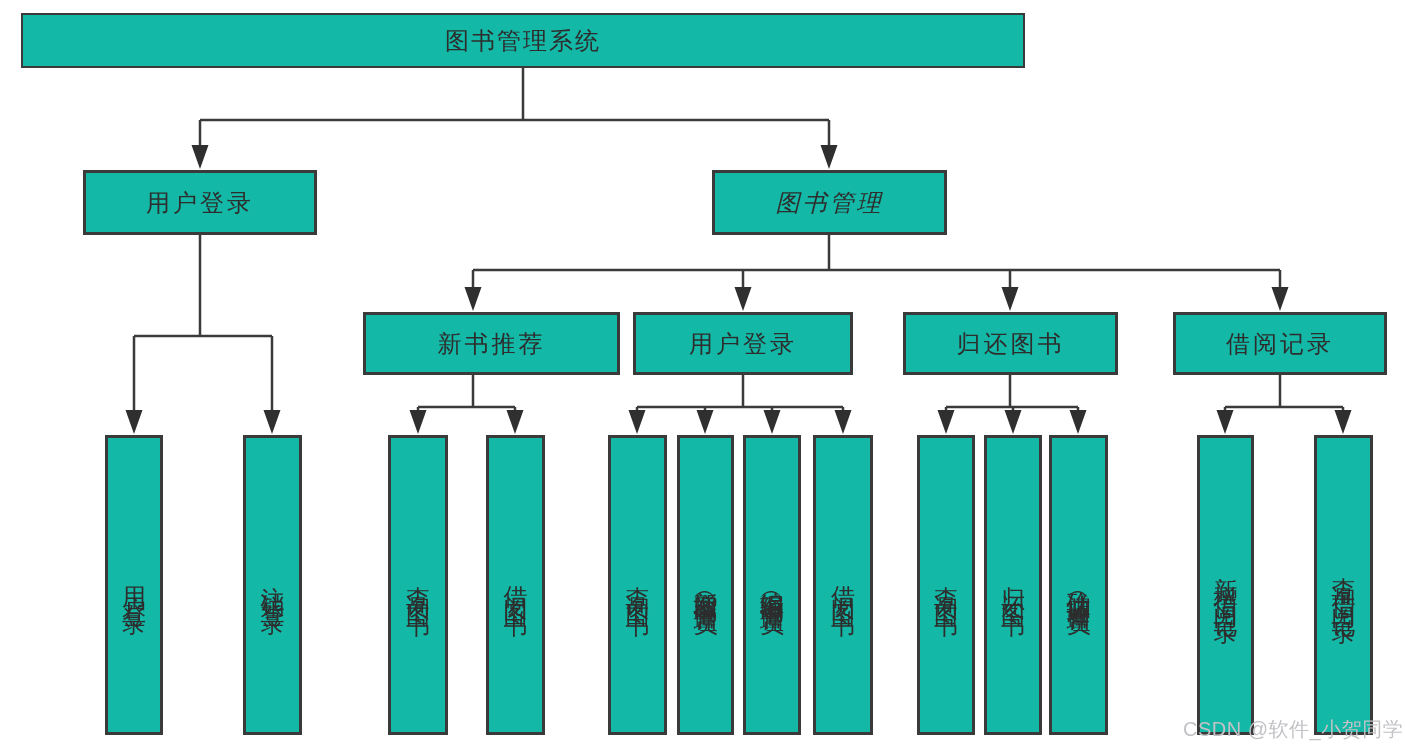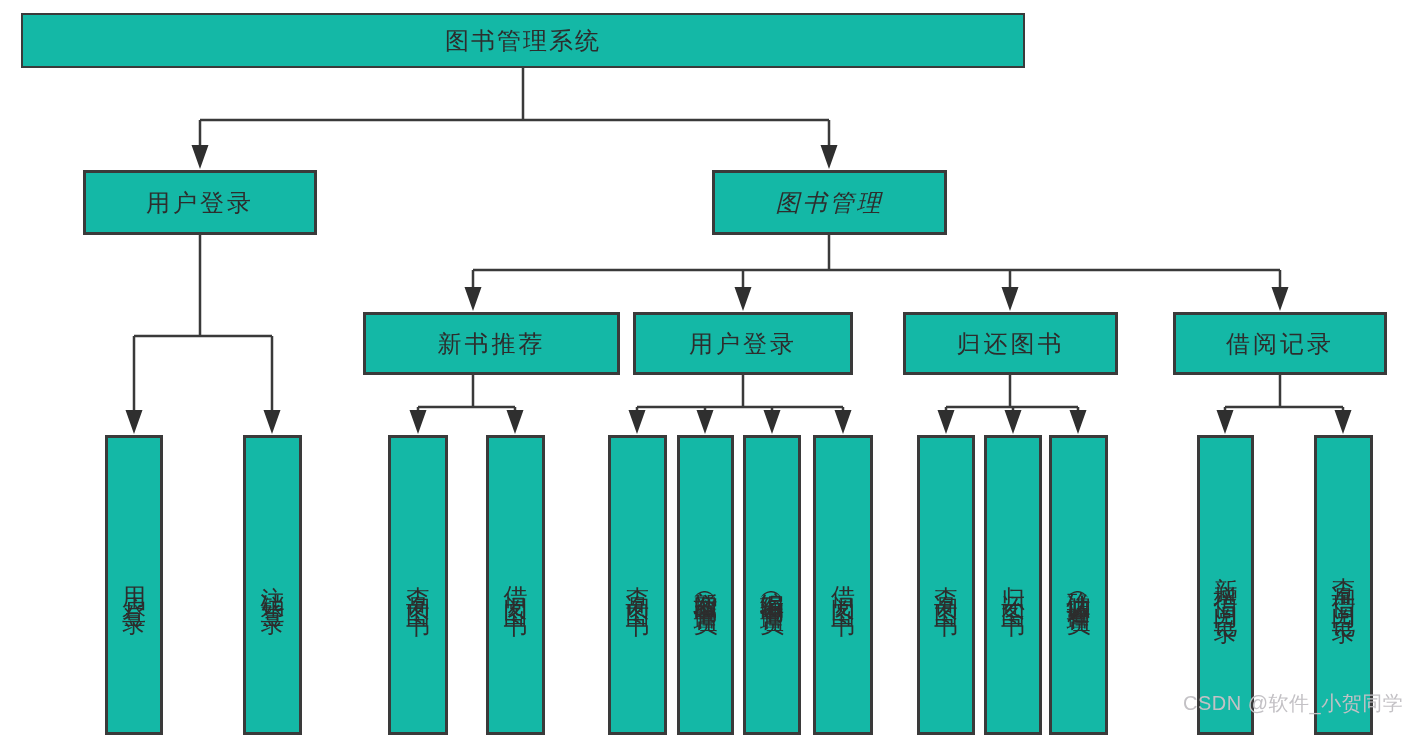--- a/index.html
+++ b/index.html
@@ -50,21 +50,21 @@
     text-orientation: mixed;
     letter-spacing: 9px;
     line-height: 1;
   }
   .leaf.long .vtext {
     letter-spacing: 3px;
   }
   .watermark {
     position: absolute;
     left: 1183px;
-    top: 690px;
+    top: 716px;
     font-size: 20px;
     color: #c3c1c5;
     z-index: 3;
     white-space: nowrap;
     letter-spacing: 0.5px;
   }
 </style>
 </head>
 <body>
 

